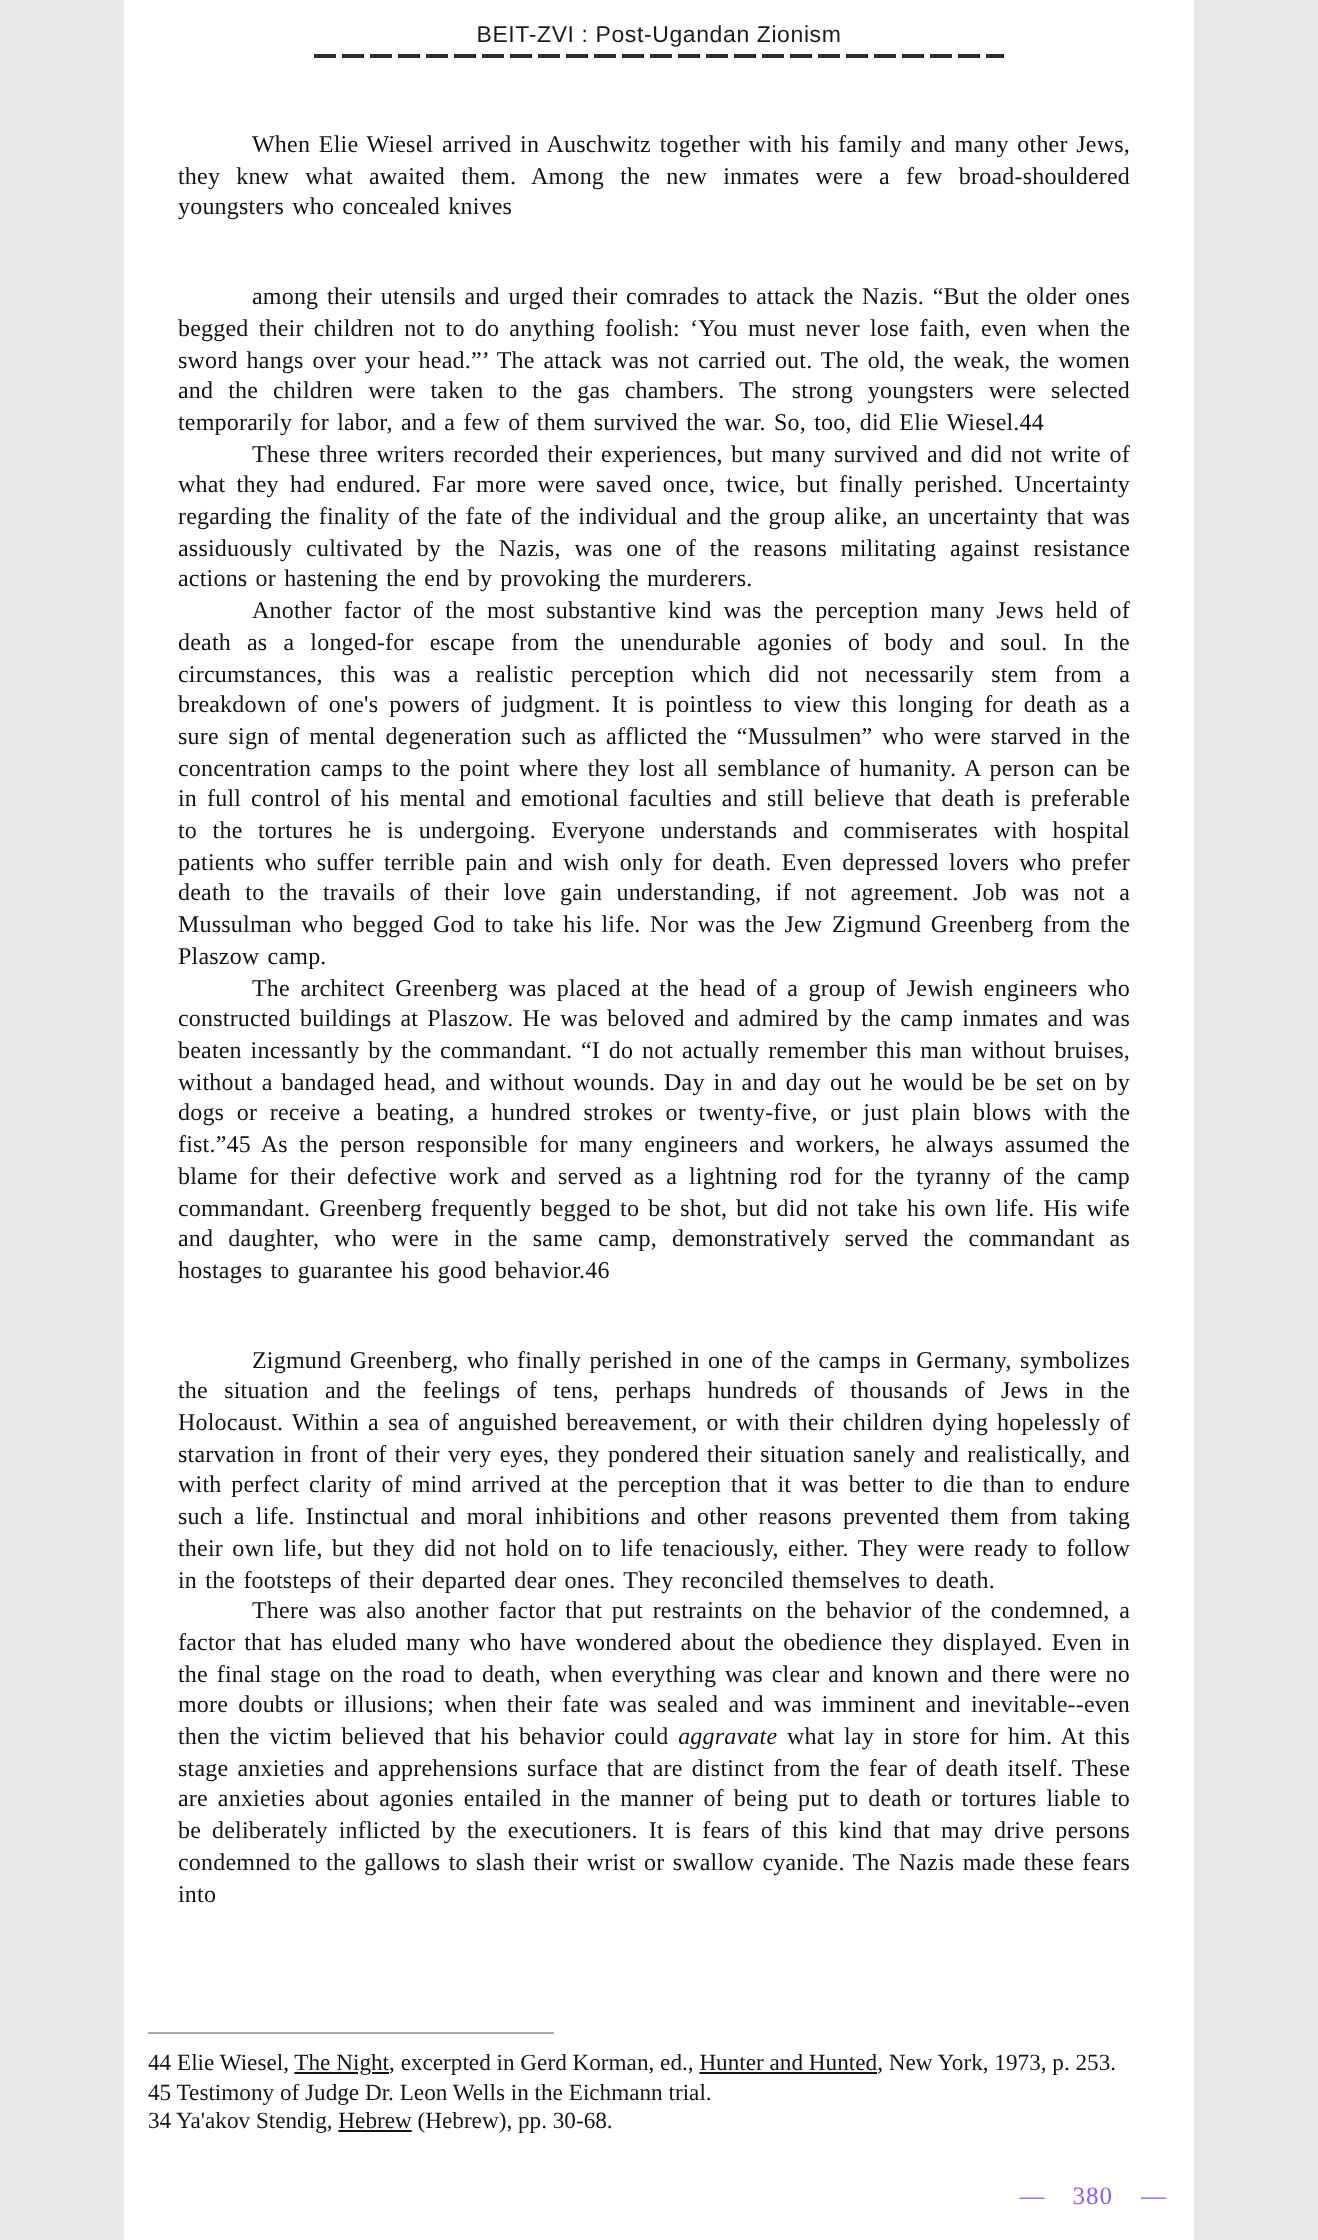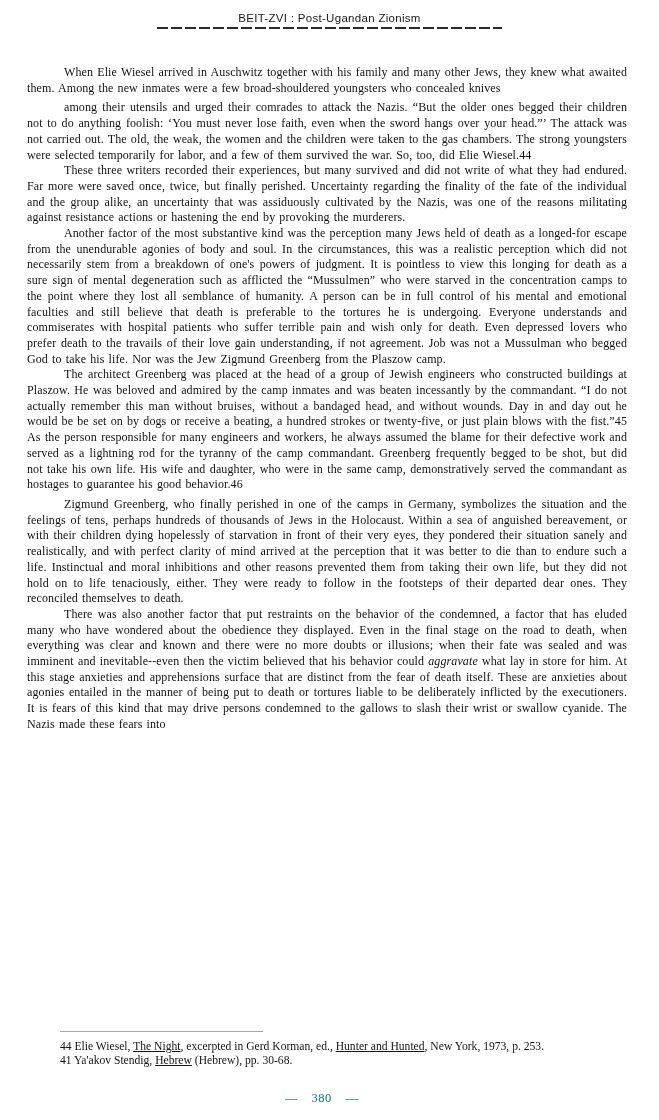--- a/index.html
+++ b/index.html
@@ -1,18 +1,18 @@
 <!DOCTYPE html>
 <html><head>
 <meta charset="utf-8">
 <style>
   html, body { margin: 0; padding: 0; background: #e8e8e8; }
   .page {
     position: relative;
-    width: 659px;
+    width: 535px;
     height: 1120px;
     margin: 0 auto;
     background: #ffffff;
     color: #161616;
     overflow: hidden;
     display: flex;
     flex-direction: column;
     box-sizing: border-box;
   }
   .page-header {
@@ -40,49 +40,48 @@
     line-height: 15.7px;
     letter-spacing: 0.1px;
     word-spacing: 1px;
     color: #121212;
   }
   .para {
     margin: 0;
     text-indent: 37px;
     text-align: justify;
   }
-  .para.space-before { margin-top: 4px; }
+  .para.space-before { margin-top: 29px; }
   .seg-italic { font-style: italic; margin-top: 14px; }
   .seg-underline { text-decoration: underline; }
   .footnote-area {
     margin-top: auto;
     padding: 0 32px 0 12px;
     flex: 0 0 auto;
-    margin-left: 48px;
   }
   .footnote-divider {
     width: 203px;
     height: 0;
     border-top: 1px solid #a9a9a9;
     margin-bottom: 8px;
   }
   .footnotes {
     font-family: "Liberation Serif", serif;
     font-size: 11.6px;
     line-height: 14.6px;
     color: #141414;
   }
   .footnote { margin: 0; }
   .page-footer {
     flex: 0 0 auto;
-    text-align: center;
+    text-align: right;
     font-family: "Liberation Serif", serif;
     font-size: 12.5px;
-    color: #0f766e;
-    margin: 22px 16px 14px 0;
+    color: #8b5cf6;
+    margin: 22px 0 14px 0;
   }
   .page-footer .dash { display: inline-block; margin: 0 14px; }
   .page-footer .page-number { display: inline-block; letter-spacing: 0.5px; }
 </style>
 </head>
 <body>
 
 <div class="page">
 
   <div class="page-header">
@@ -97,21 +96,22 @@
       <p class="para"><span>Another factor of the most substantive kind was the perception many Jews held of death as a longed-for escape from the unendurable agonies of body and soul. In the circumstances, this was a realistic perception which did not necessarily stem from a breakdown of one's powers of judgment. It is pointless to view this longing for death as a sure sign of mental degeneration such as afflicted the “Mussulmen” who were starved in the concentration camps to the point where they lost all semblance of humanity. A person can be in full control of his mental and emotional faculties and still believe that death is preferable to the tortures he is undergoing. Everyone understands and commiserates with hospital patients who suffer terrible pain and wish only for death. Even depressed lovers who prefer death to the travails of their love gain understanding, if not agreement. Job was not a Mussulman who begged God to take his life. Nor was the Jew Zigmund Greenberg from the Plaszow camp.</span></p>
       <p class="para"><span>The architect Greenberg was placed at the head of a group of Jewish engineers who constructed buildings at Plaszow. He was beloved and admired by the camp inmates and was beaten incessantly by the commandant. “I do not actually remember this man without bruises, without a bandaged head, and without wounds. Day in and day out he would be be set on by dogs or receive a beating, a hundred strokes or twenty-five, or just plain blows with the fist.”45 As the person responsible for many engineers and workers, he always assumed the blame for their defective work and served as a lightning rod for the tyranny of the camp commandant. Greenberg frequently begged to be shot, but did not take his own life. His wife and daughter, who were in the same camp, demonstratively served the commandant as hostages to guarantee his good behavior.46</span></p>
       <p class="para space-before"><span>Zigmund Greenberg, who finally perished in one of the camps in Germany, symbolizes the situation and the feelings of tens, perhaps hundreds of thousands of Jews in the Holocaust. Within a sea of anguished bereavement, or with their children dying hopelessly of starvation in front of their very eyes, they pondered their situation sanely and realistically, and with perfect clarity of mind arrived at the perception that it was better to die than to endure such a life. Instinctual and moral inhibitions and other reasons prevented them from taking their own life, but they did not hold on to life tenaciously, either. They were ready to follow in the footsteps of their departed dear ones. They reconciled themselves to death.</span></p>
       <p class="para"><span>There was also another factor that put restraints on the behavior of the condemned, a factor that has eluded many who have wondered about the obedience they displayed. Even in the final stage on the road to death, when everything was clear and known and there were no more doubts or illusions; when their fate was sealed and was imminent and inevitable--even then the victim believed that his behavior could </span><span class="seg-italic">aggravate</span><span> what lay in store for him. At this stage anxieties and apprehensions surface that are distinct from the fear of death itself. These are anxieties about agonies entailed in the manner of being put to death or tortures liable to be deliberately inflicted by the executioners. It is fears of this kind that may drive persons condemned to the gallows to slash their wrist or swallow cyanide. The Nazis made these fears into</span></p>
     </div>
 
   <div class="footnote-area">
     <div class="footnote-divider"></div>
     <div class="footnotes">
         <p class="footnote"><span>44 Elie Wiesel, </span><span class="seg-underline">The Night</span><span>, excerpted in Gerd Korman, ed., </span><span class="seg-underline">Hunter and Hunted</span><span>, New York, 1973, p. 253.</span></p>
-        <p class="footnote"><span>41 Ya'akov Stendig, </span><span class="seg-underline">Hebrew</span><span> (Hebrew), pp. 30-68.</span></p>
+        <p class="footnote"><span>45 Testimony of Judge Dr. Leon Wells in the Eichmann trial.</span></p>
+        <p class="footnote"><span>34 Ya'akov Stendig, </span><span class="seg-underline">Hebrew</span><span> (Hebrew), pp. 30-68.</span></p>
       </div>
   </div>
 
   <div class="page-footer">
     <span class="dash">—</span><span class="page-number">380</span><span class="dash">—</span>
   </div>
 
 </div>
 
 </body></html>

